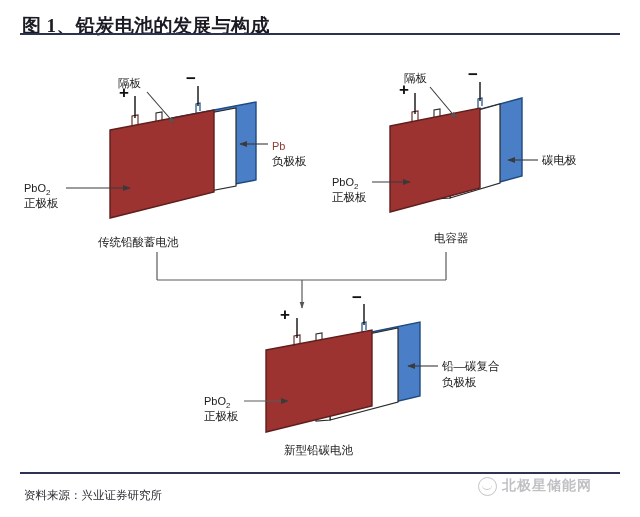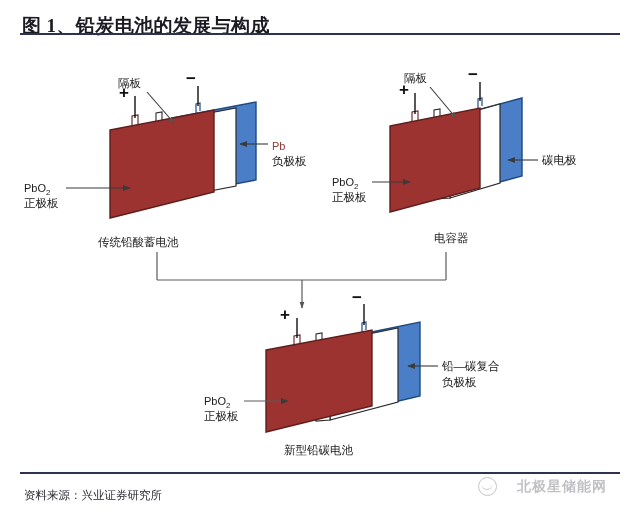--- a/index.html
+++ b/index.html
@@ -55,22 +55,21 @@
     color: #2b2b33;
     white-space: nowrap;
   }
 
   
   #watermark {
     position: absolute;
     left: 478px;
     top: 477px;
     display: flex;
-    align-items: center;
-    gap: 20px;
+    gap: 5px;
     opacity: 0.30;
   }
   #watermark .wm-logo {
     width: 17px;
     height: 17px;
     border-radius: 50%;
     border: 1.6px solid #3a3a4a;
     position: relative;
     flex: none;
   }

